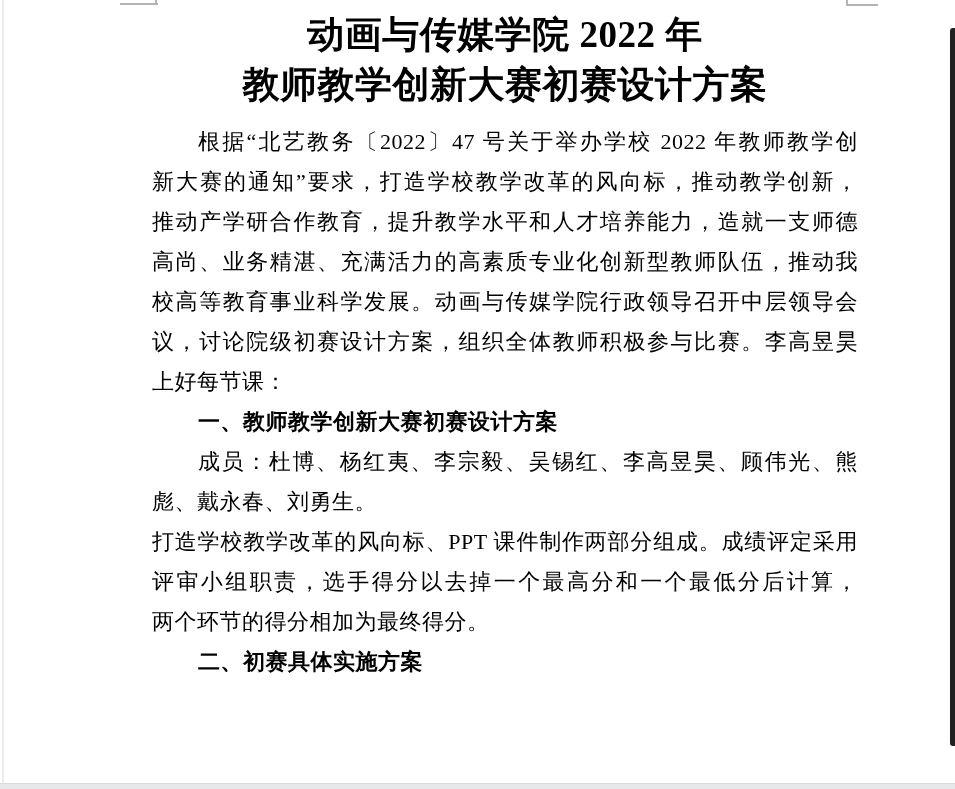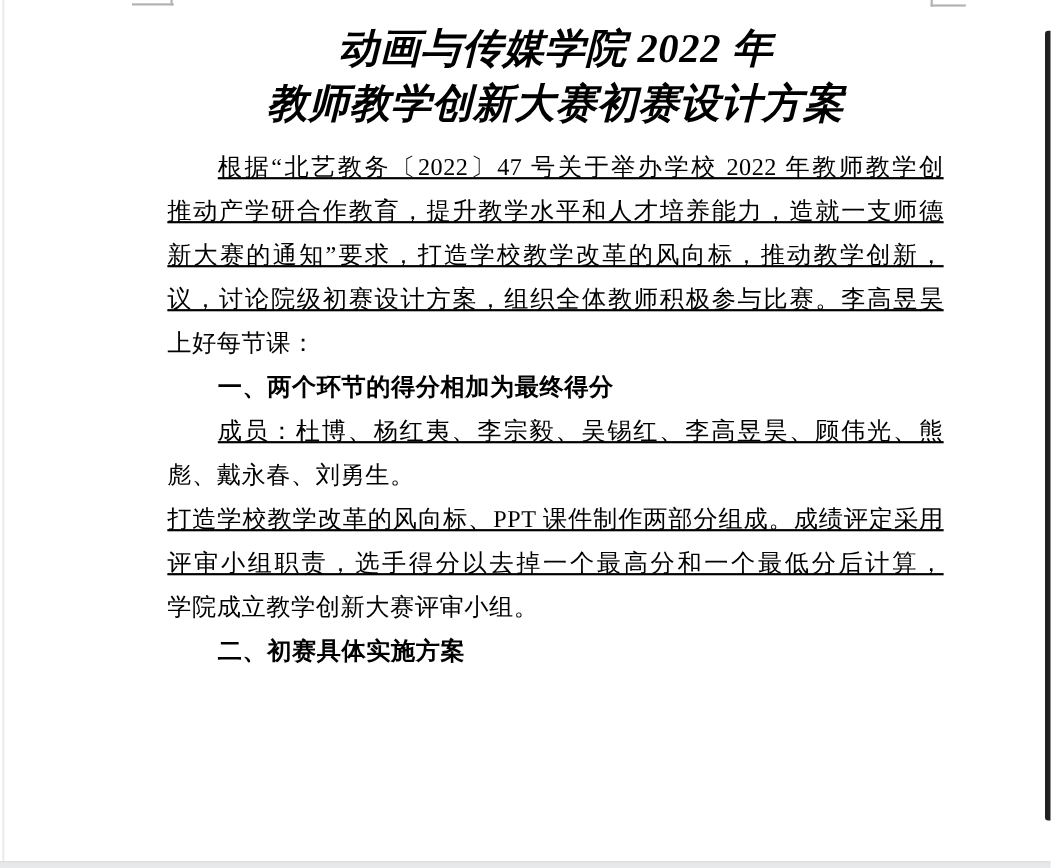--- a/index.html
+++ b/index.html
@@ -43,42 +43,41 @@
   .mark-left-h  { left: 120px; top: 3px; width: 38px; height: 2px; }
   .mark-left-v  { left: 155px; top: 0;   width: 2px;  height: 5px; }
   .mark-right-h { left: 846px; top: 4px; width: 32px; height: 2px; }
   .mark-right-v { left: 846px; top: 0;   width: 2px;  height: 6px; }
 
   .content {
     position: absolute;
     left: 152px; top: 0;
     width: 706px;
   }
-  .titles { padding-top: 20px; font-style: italic; }
+  .titles { padding-top: 10px; }
   .title-line {
     margin: 0;
     font-size: 37px;
     font-weight: bold;
     line-height: 50px;
     text-align: center;
     letter-spacing: 0.5px;
     white-space: nowrap;
   }
   .body-lines { margin-top: 12px; }
   .line {
     font-size: 22px;
     line-height: 40px;
     height: 40px;
     overflow: hidden;
     letter-spacing: 0.5px;
   }
   .line.justify {
     text-align: justify;
     text-align-last: justify;
-    text-decoration: underline;
   }
   .line.indent { padding-left: 46px; }
   .line.bold { font-weight: bold; }
 </style>
 </head>
 <body>
 
 <div class="left-edge-line"></div>
 
 <div class="mark mark-left-h"></div>
@@ -86,28 +85,30 @@
 <div class="mark mark-right-h"></div>
 <div class="mark mark-right-v"></div>
 
 <div class="content">
   <div class="titles">
     <h1 class="title-line">动画与传媒学院 2022 年</h1>
     <h1 class="title-line">教师教学创新大赛初赛设计方案</h1>
   </div>
   <div class="body-lines">
     <div class="line indent justify">根据“北艺教务〔2022〕47 号关于举办学校 2022 年教师教学创</div>
+    <div class="line justify">新大赛的通知”要求，打造学校教学改革的风向标，推动教学创新，</div>
     <div class="line justify">推动产学研合作教育，提升教学水平和人才培养能力，造就一支师德</div>
-    <div class="line justify">新大赛的通知”要求，打造学校教学改革的风向标，推动教学创新，</div>
+    <div class="line justify">高尚、业务精湛、充满活力的高素质专业化创新型教师队伍，推动我</div>
+    <div class="line justify">校高等教育事业科学发展。动画与传媒学院行政领导召开中层领导会</div>
     <div class="line justify">议，讨论院级初赛设计方案，组织全体教师积极参与比赛。李高昱昊</div>
     <div class="line">上好每节课：</div>
-    <div class="line indent bold">一、两个环节的得分相加为最终得分</div>
+    <div class="line indent bold">一、教师教学创新大赛初赛设计方案</div>
     <div class="line indent justify">成员：杜博、杨红夷、李宗毅、吴锡红、李高昱昊、顾伟光、熊</div>
     <div class="line">彪、戴永春、刘勇生。</div>
     <div class="line justify">打造学校教学改革的风向标、PPT 课件制作两部分组成。成绩评定采用</div>
     <div class="line justify">评审小组职责，选手得分以去掉一个最高分和一个最低分后计算，</div>
-    <div class="line">学院成立教学创新大赛评审小组。</div>
+    <div class="line">两个环节的得分相加为最终得分。</div>
     <div class="line indent bold">二、初赛具体实施方案</div>
   </div>
 </div>
 
 <div class="scrollbar-thumb"></div>
 <div class="bottom-strip"></div>
 
 </body></html>

